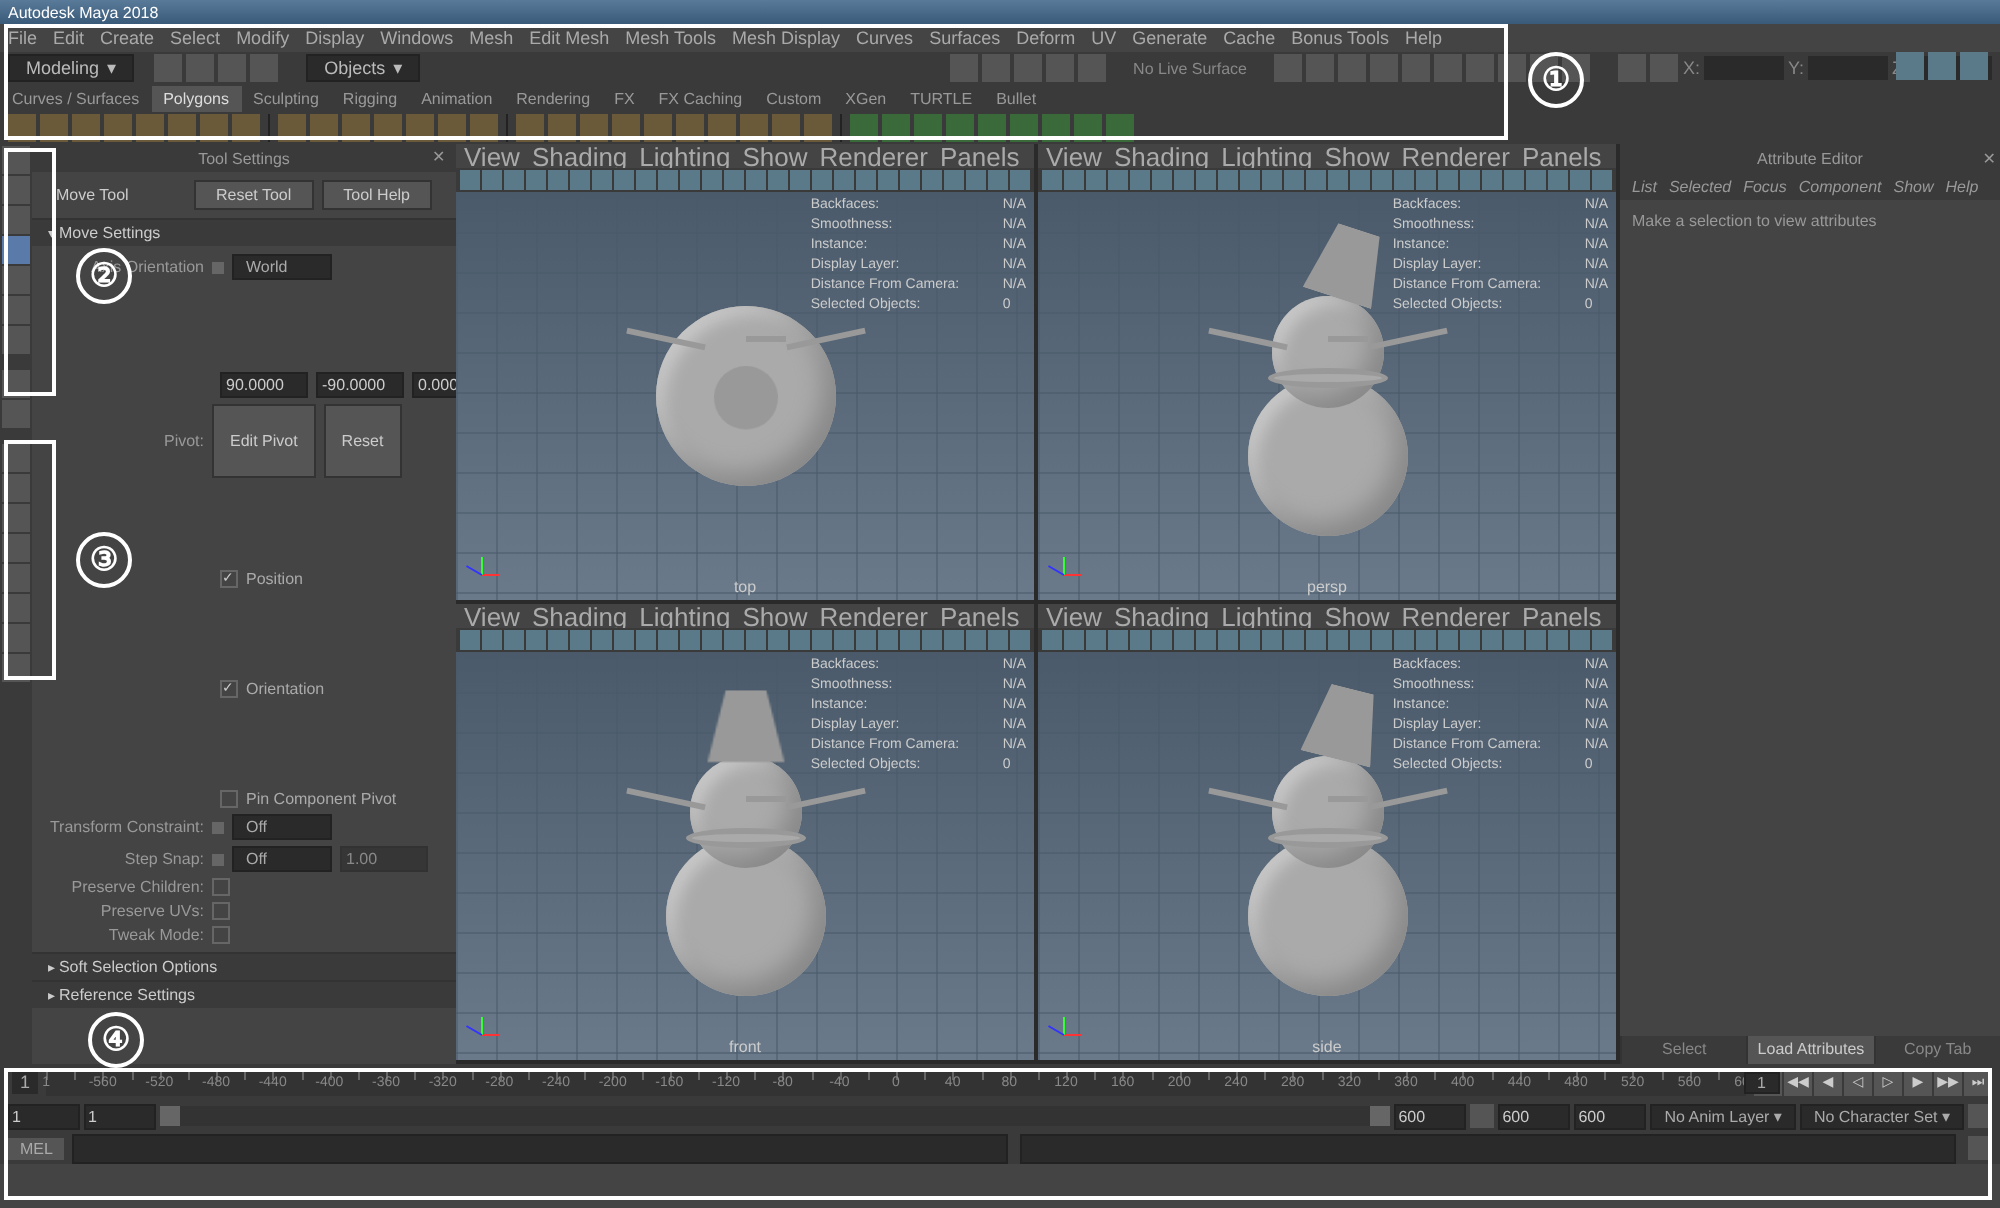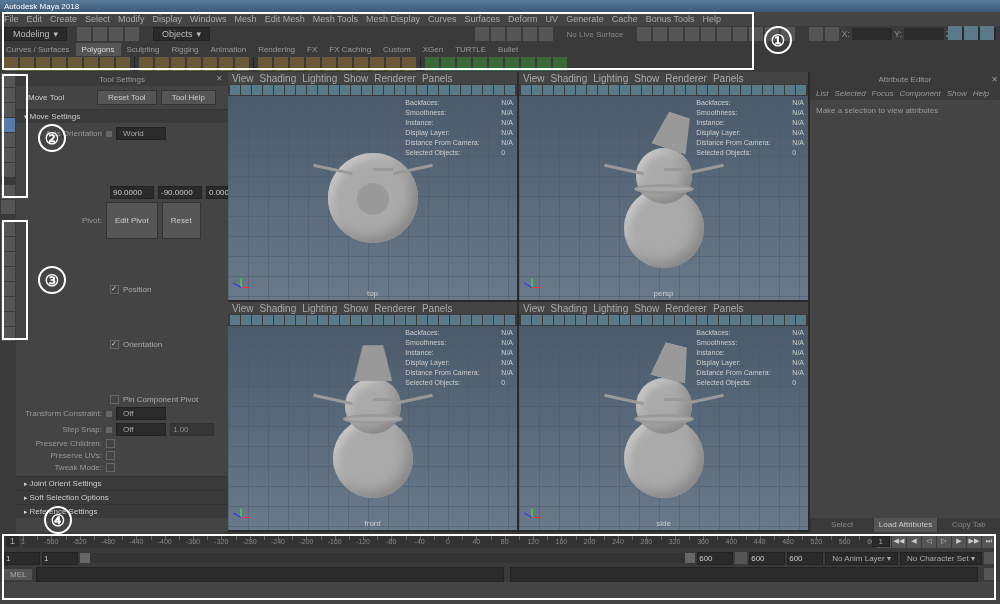--- a/index.html
+++ b/index.html
@@ -36,21 +36,21 @@
 .ts-row label{width:78px;text-align:right;color:#999;}
 .ts-row .dd{background:#2a2a2a;border:1px solid #222;padding:1px 6px;min-width:50px;}
 .ts-row input[type=text]{background:#2a2a2a;border:1px solid #222;color:#ccc;width:44px;font-size:8px;padding:1px 2px;}
 .ts-row .btn{background:#555;border:1px solid #333;color:#ccc;font-size:8px;padding:13px 8px;cursor:pointer;}
 .ts-row .cb{width:9px;height:9px;border:1px solid #666;display:inline-block;}
 .ts-row .cb.on::after{content:"✓";font-size:7px;color:#ccc;position:relative;top:-2px;}
 .ts-row.indent{padding-left:86px;margin-top:43px;}
 .viewwrap{flex:1;display:flex;flex-direction:column;position:relative;}
 .vp-grid{flex:1;display:grid;grid-template-columns:1fr 1fr;grid-template-rows:1fr 1fr;gap:2px;background:#2a2a2a;padding:0 2px 2px 0;}
 .vp{background:#5a6a7a;position:relative;display:flex;flex-direction:column;}
-.vp-menu{height:12px;background:#444;display:flex;align-items:center;gap:6px;padding:0 4px;font-size:10px;color:#aaa;}
+.vp-menu{height:12px;background:#444;display:flex;align-items:center;gap:6px;padding:0 4px;font-size:13px;color:#aaa;}
 .vp-tb{height:12px;background:#3a3a3a;display:flex;align-items:center;gap:1px;padding:0 2px;}
 .vp-tb .vb{width:10px;height:10px;background:#5a7a8a;}
 .vp-canvas{flex:1;position:relative;background:linear-gradient(#4a5a6a,#6a7a8a);overflow:hidden;}
 .vp-grid-lines{position:absolute;inset:0;background-image:linear-gradient(#4a5a6a88 1px,transparent 1px),linear-gradient(90deg,#4a5a6a88 1px,transparent 1px);background-size:20px 20px;}
 .vp-hud{position:absolute;top:2px;right:4px;font-size:7px;color:#ccc;text-align:left;line-height:10px;}
 .vp-hud .hr{display:flex;gap:6px;}
 .vp-hud .hr span:first-child{width:90px;}
 .vp-label{position:absolute;bottom:2px;left:50%;transform:translateX(-50%);font-size:8px;color:#ccc;}
 .vp-axis{position:absolute;bottom:4px;left:4px;width:18px;height:18px;}
 .vp-axis .ax{position:absolute;width:9px;height:1px;left:9px;top:9px;transform-origin:left center;}
@@ -316,21 +316,20 @@
         </div>
       <div class="ts-row">
           <label>Preserve UVs:</label>
           <span class="cb"></span>
         </div>
       <div class="ts-row">
           <label>Tweak Mode:</label>
           <span class="cb"></span>
         </div>
     </div>
-    <div class="ts-sec c">Joint Orient Settings</div>
     <div class="ts-sec c">Soft Selection Options</div>
     <div class="ts-sec c">Reference Settings</div>
   </div>
 
   <div class="viewwrap">
     <div class="vp-grid" id="vpgrid">
         <div class="vp topview">
           <div class="vp-menu">
             <span>View</span>
             <span>Shading</span>

